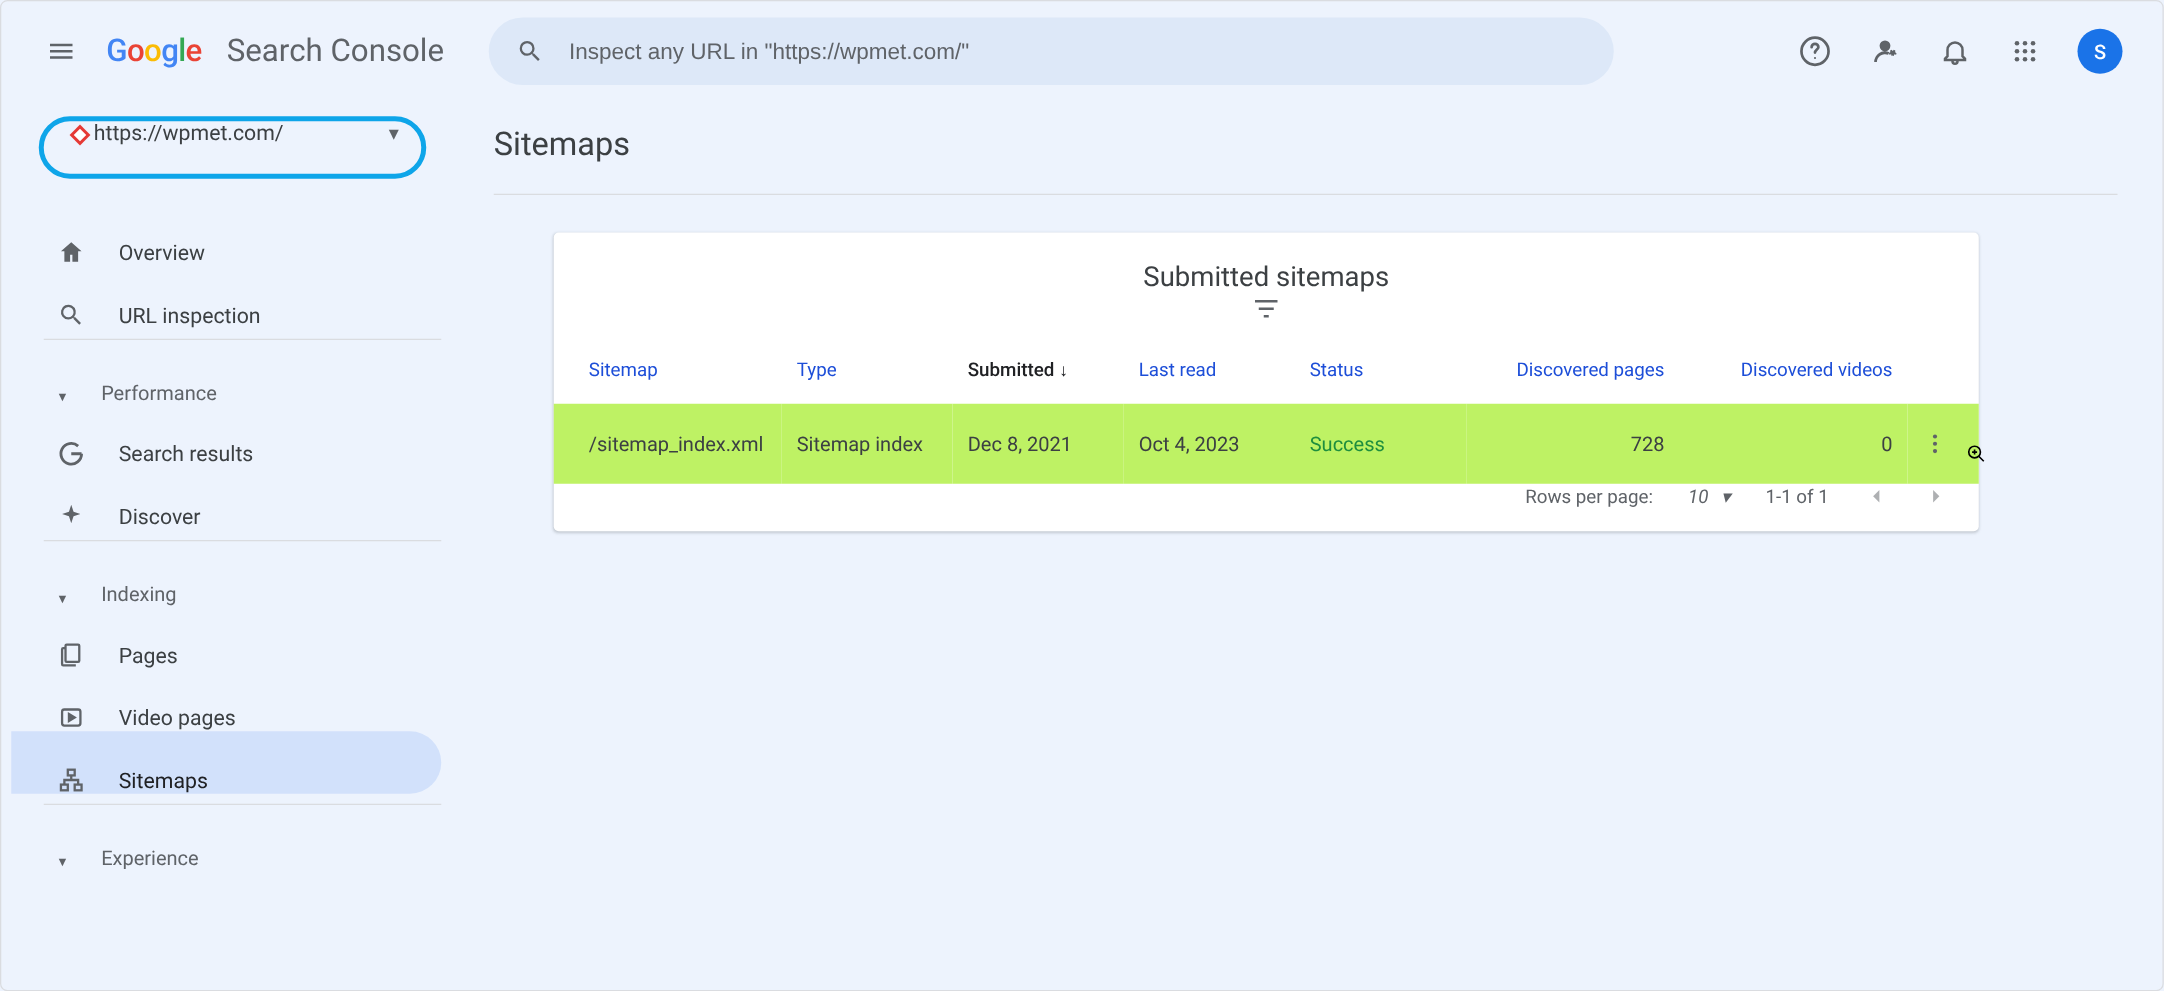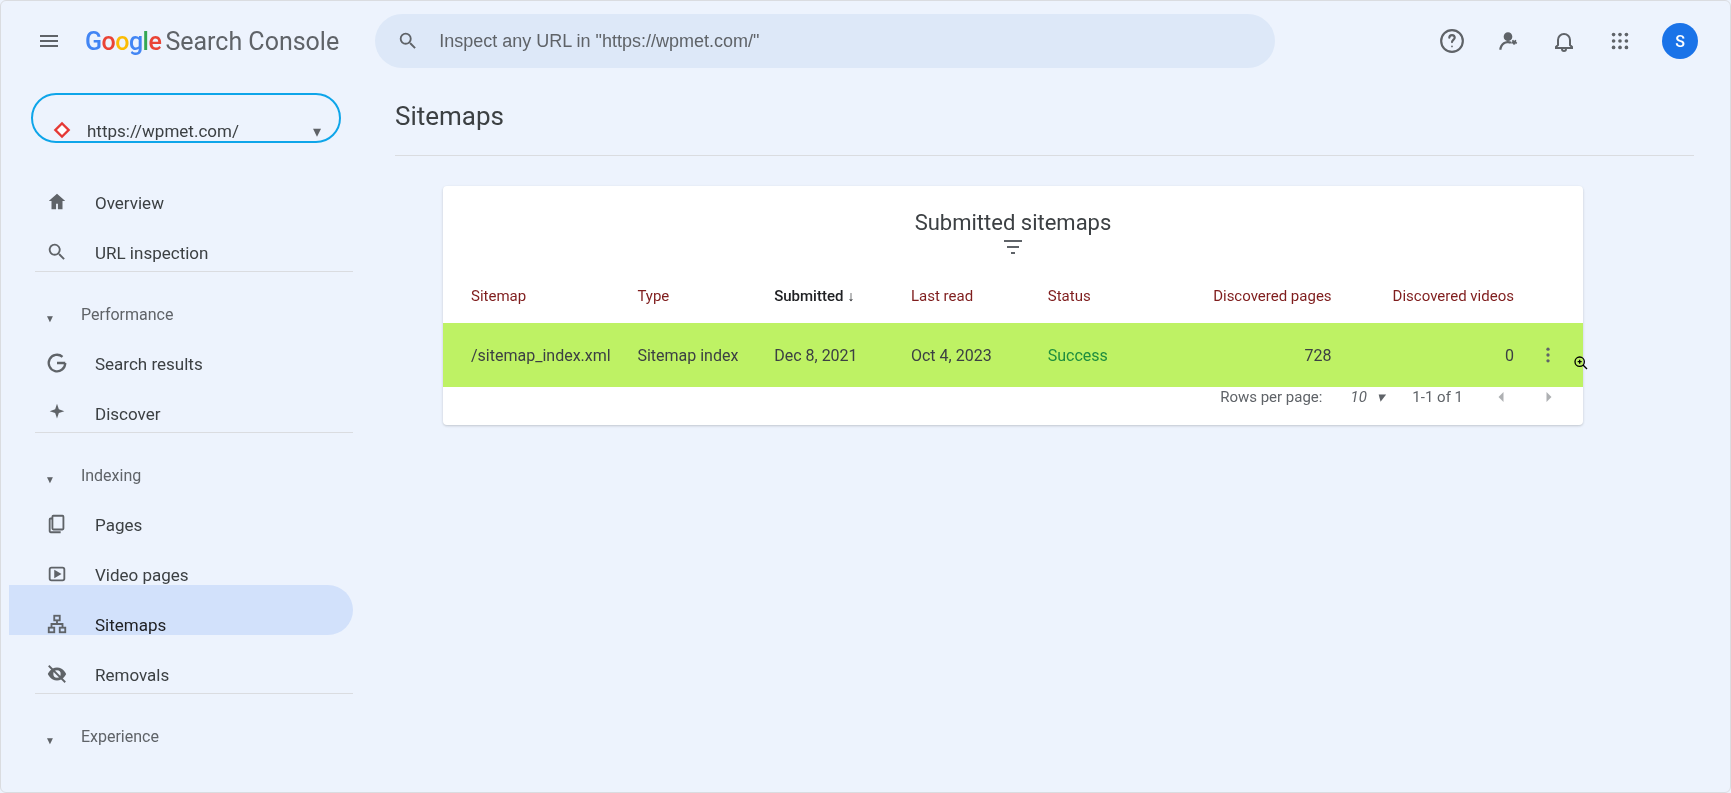--- a/index.html
+++ b/index.html
@@ -29,21 +29,21 @@
     gap: 12px;
   }
   .hamburger {
     width: 48px; height: 48px;
     display:flex; align-items:center; justify-content:center;
     border-radius: 50%;
     cursor:pointer;
     color:#5f6368;
   }
   .brand {
-    display:flex; align-items:center; gap:4px;
+    display:flex; align-items:center; gap:20px;
     font-size: 25px;
     color:#5f6368;
     margin-right: 24px;
   }
   .brand-google { font-weight:500; letter-spacing:-0.5px;}
   .g-b{color:#4285F4}.g-r{color:#EA4335}.g-y{color:#FBBC05}.g-g{color:#34A853}
   .brand-sc { color:#5f6368; font-weight:400;}
   .searchbar {
     flex:0 0 900px;
     height: 54px;
@@ -76,25 +76,25 @@
   
   .layout { display:flex; }
   .sidebar {
     width: 380px;
     padding: 10px 0 0 0;
   }
   .property-picker {
     margin: 12px 0 20px 22px;
     width: 310px;
     height: 50px;
-    border:2px solid #0ea5e9;
+    border:4px solid #0ea5e9;
     border-radius: 26px;
     background:#fff0;
-    display:flex; align-items:flex-end;
-    padding:0 18px; gap:14px;
+    display:flex; align-items:flex-start;
+    padding:0 18px; gap:0;
     cursor:pointer;
     color:#3c4043;
     background:#edf3fd;
   }
   .property-picker .favicon{
     width:22px;height:22px; display:inline-flex;align-items:center;justify-content:center;
   }
   .property-picker .url{font-size:17px; flex:1;}
   .property-picker .chev{color:#5f6368;}
   .nav-item, .nav-group {
@@ -140,21 +140,21 @@
     display:flex; align-items:center; justify-content:space-between;
     padding: 24px 28px 8px 28px;
     flex-direction: column;
   }
   .card-title{font-size:22px; color:#3c4043;}
   .filter-btn{color:#5f6368; cursor:pointer;}
   table{
     width:100%; border-collapse:collapse; table-layout:fixed;
   }
   thead th{
-    text-align:left; font-weight:400; color:#7f1d1d; font-size:15px;
+    text-align:left; font-weight:400; color:#1d4ed8; font-size:15px;
     padding: 20px 12px 18px 12px;
   }
   thead th.num, tbody td.num{text-align:right;}
   tbody tr.row{ background:#bef264; }
   tbody td{
     padding: 22px 12px;
     font-size:16px; color:#3c4043;
   }
   .success{ color:#1e8e3e; }
   .sort-active{ color:#202124; font-weight:500;}
@@ -315,29 +315,20 @@
       <div class="nav-item active">
         <span class="nav-icon">
             <svg width="22" height="22" viewBox="0 0 24 24" fill="none" stroke="#5f6368" stroke-width="2">
               <rect x="9" y="3" width="6" height="5"></rect>
               <rect x="3" y="16" width="6" height="5"></rect>
               <rect x="15" y="16" width="6" height="5"></rect>
               <path d="M12 8v4m0 0H6v4m6-4h6v4"></path>
             </svg>
           </span>
         <span>Sitemaps</span>
-      </div>
-      <div class="nav-item">
-        <span class="nav-icon">
-            <svg width="22" height="22" viewBox="0 0 24 24" fill="#5f6368">
-              <path d="M12 5c-7 0-10 7-10 7s3 7 10 7 10-7 10-7-3-7-10-7zm0 11a4 4 0 114-4 4 4 0 01-4 4z"></path>
-              <path d="M3 3l18 18" stroke="#5f6368" stroke-width="2"></path>
-            </svg>
-          </span>
-        <span>Removals</span>
       </div>
 
       <div class="nav-divider"></div>
 
       <div class="nav-group">
         <span class="tri">▼</span>
         <span>Experience</span>
       </div>
     </div>
 

